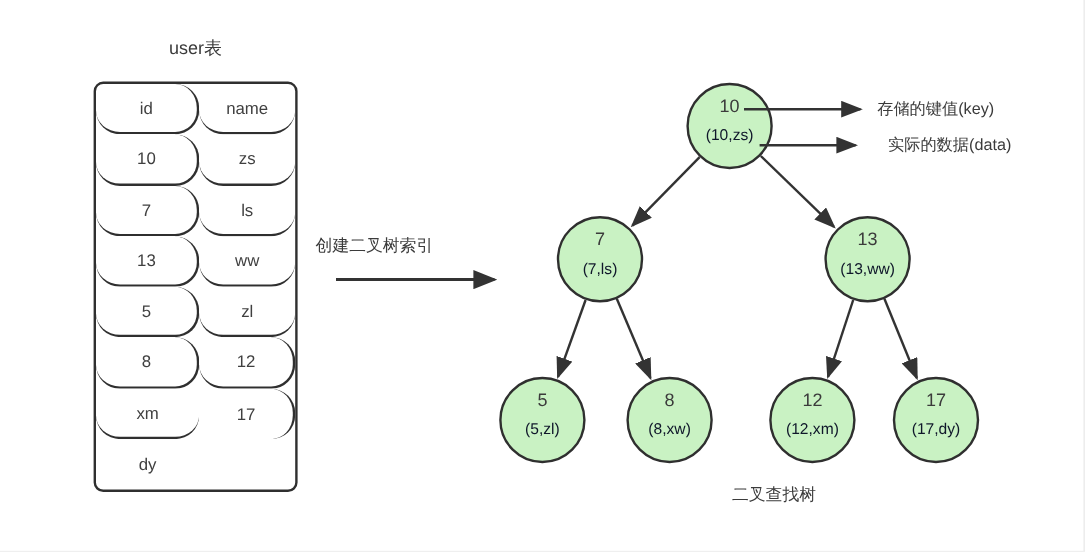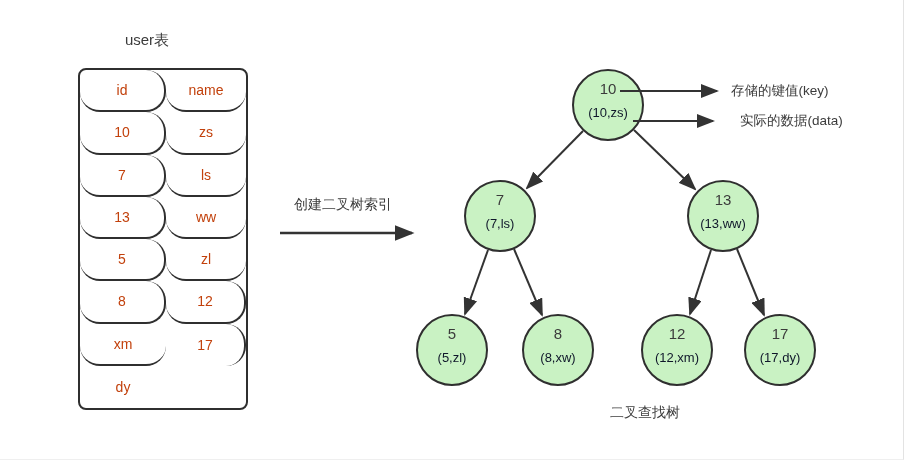--- a/index.html
+++ b/index.html
@@ -16,42 +16,42 @@
     font-family:"Liberation Sans","DejaVu Sans",sans-serif;
     color:var(--text);
   }
   .canvas{
     position:absolute;left:0;top:0;width:904px;height:460px;
     border-right:1px solid #e3e3e3;border-bottom:1px solid #efefef;
   }
 
   
   .tbl-title{
-    position:absolute;left:62px;top:31px;width:170px;
+    position:absolute;left:78px;top:31px;width:170px;
     text-align:center;font-size:15px;color:#3b3b3b;
   }
   .user-table{
     position:absolute;left:78px;top:68px;width:170px;height:342px;
     border:2px solid var(--table_border);border-radius:8px;
     display:grid;grid-template-columns:86px 1fr;grid-auto-rows:1fr;
     background:#fff;overflow:hidden;
   }
   .cell{
     display:flex;align-items:center;justify-content:center;
-    font-size:14px;color:#c2410c;
+    font-size:14px;color:#404040;
     border-bottom:2px solid var(--table_border);
     border-radius:20px;
   }
   .cell.col-id{border-right:2px solid var(--table_border);}
   .cell.last{border-bottom:none;}
 
   
   .transform-label{
     position:absolute;left:263px;top:196px;width:160px;
-    text-align:center;font-size:14px;color:#3b3b3b;
+    text-align:left;font-size:14px;color:#3b3b3b;
   }
 
   
   .node{
     position:absolute;width:72px;height:72px;border-radius:50%;
     background:var(--node_fill);border:2px solid var(--node_border);
     display:flex;flex-direction:column;align-items:center;
     z-index:1;
   }
   .node-key{margin-top:9px;font-size:15px;line-height:18px;color:#3b3b3b;}

